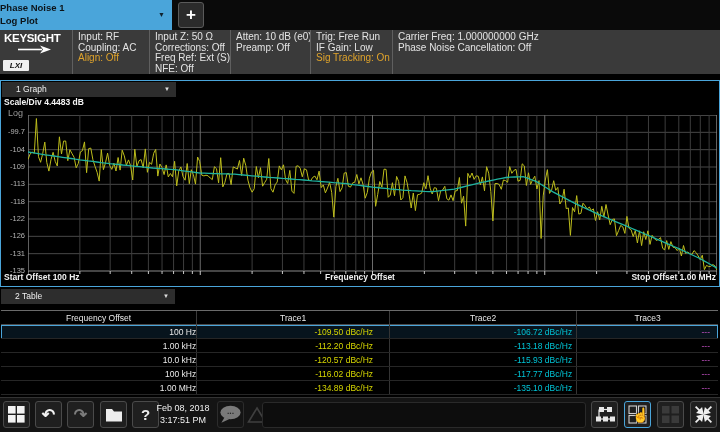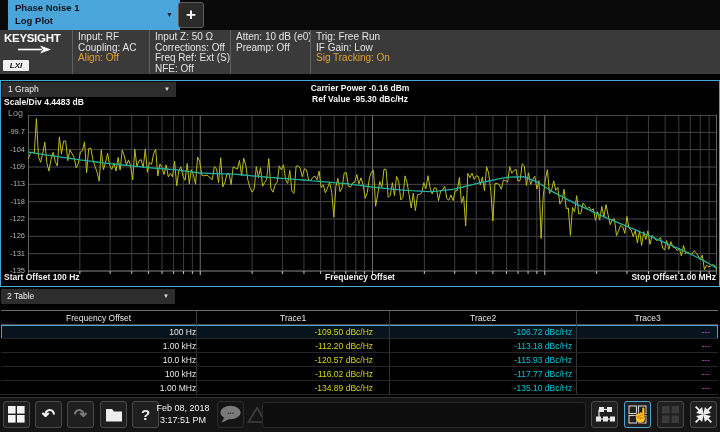--- a/index.html
+++ b/index.html
@@ -2,22 +2,22 @@
 <html><head>
 <meta charset="utf-8">
 <style>
   * { margin:0; padding:0; box-sizing:border-box; }
   html,body { width:720px; height:432px; background:#000; overflow:hidden;
     font-family:"Liberation Sans", sans-serif; }
   #app { position:relative; width:720px; height:432px; background:#000; }
 
   
   #tabbar { position:absolute; left:0; top:0; width:720px; height:30px; background:#0a0a0a; }
-  .meas-tab { position:absolute; left:8px; top:0; width:172px; height:30px;
-    background:#4aa5da; color:#0c1318; padding:2px 7px; cursor:default; }
+  .meas-tab { position:absolute; left:0; top:0; width:172px; height:30px;
+    background:#4aa5da; color:#0c1318; padding:2px 0; cursor:default; }
   .meas-tab .tl { font-size:9.5px; line-height:12.5px; font-weight:bold; }
   .tab-caret { position:absolute; right:7px; top:11px; font-size:7px; color:#10222e; }
   .add-btn { position:absolute; left:178px; top:2px; width:26px; height:26px;
     background:#2b2b2b; border:1px solid #5a5a5a; border-radius:3px; color:#fff;
     font-size:17px; font-weight:bold; display:flex; align-items:center; justify-content:center; }
 
   
   #header { position:absolute; left:0; top:30px; width:720px; height:44px;
     background:#3a3a3a; display:flex; }
   #brand { width:72px; position:relative; padding:2px 0 0 4px; }
@@ -31,21 +31,21 @@
   .hcol:nth-child(4){ width:80px; } .hcol:nth-child(5){ width:82px; }
   .hcol:nth-child(6){ flex:1; }
   .hline { font-size:10px; line-height:10.5px; color:#e4e4e4; white-space:nowrap; }
   .hline.accent { color:#dfa32b; }
 
   
   #graphwin { position:absolute; left:0; top:80px; width:720px; height:207px;
     background:#000; border:1px solid #4aa5da; }
   .sel-dd { position:absolute; left:1px; top:1px; width:174px; height:15px;
     background:#2d2d2d; color:#f0f0f0; font-size:8.5px; line-height:15px;
-    padding-left:6px; }
+    padding-left:14px; }
   .sel-dd .dd-caret { position:absolute; right:6px; top:0; font-size:6px; color:#ddd; }
   #carrier-box { position:absolute; left:0; top:2px; width:100%; text-align:center;
     color:#f5f5f5; font-weight:bold; font-size:8.5px; line-height:11px; pointer-events:none; }
   #scalediv { position:absolute; left:3px; top:16px; color:#f5f5f5; font-weight:bold; font-size:8.5px; }
   #logtype { position:absolute; left:7px; top:27px; color:#9a9a9a; font-size:9px; }
   #ylabels span { position:absolute; width:24px; text-align:right; font-size:7.5px; color:#b4b4b4; }
   #plot { position:absolute; left:27px; top:34px; }
   #xaxis-row { position:absolute; left:0; bottom:3px; width:100%; height:11px;
     color:#f0f0f0; font-size:8.5px; font-weight:bold; }
   #xaxis-row .xl { position:absolute; left:3px; } 
@@ -121,30 +121,30 @@
       </div>
       <div class="hcol">
         <div class="hline">Atten: 10 dB (e0)</div>
         <div class="hline">Preamp: Off</div>
       </div>
       <div class="hcol">
         <div class="hline">Trig: Free Run</div>
         <div class="hline">IF Gain: Low</div>
         <div class="hline accent">Sig Tracking: On</div>
       </div>
+      <div class="hcol">
+        <div class="hline">Carrier Freq: 1.000000000 GHz</div>
+        <div class="hline">Phase Noise Cancellation: Off</div>
+      </div>
     </div>
 
   <div id="graphwin">
     <div class="sel-dd">
       <span>1 Graph</span>
       <span class="dd-caret">▼</span>
-    </div>
-    <div id="carrier-box">
-      <div>Carrier Power -0.16 dBm</div>
-      <div>Ref Value -95.30 dBc/Hz</div>
     </div>
     <div id="scalediv">Scale/Div 4.4483 dB</div>
     <div id="logtype">Log</div>
     <div id="ylabels">
         <span style="left: 0px; top: 46.3333px;">-99.7</span>
         <span style="left: 0px; top: 63.6667px;">-104</span>
         <span style="left: 0px; top: 81px;">-109</span>
         <span style="left: 0px; top: 98.3333px;">-113</span>
         <span style="left: 0px; top: 115.667px;">-118</span>
         <span style="left: 0px; top: 133px;">-122</span>

